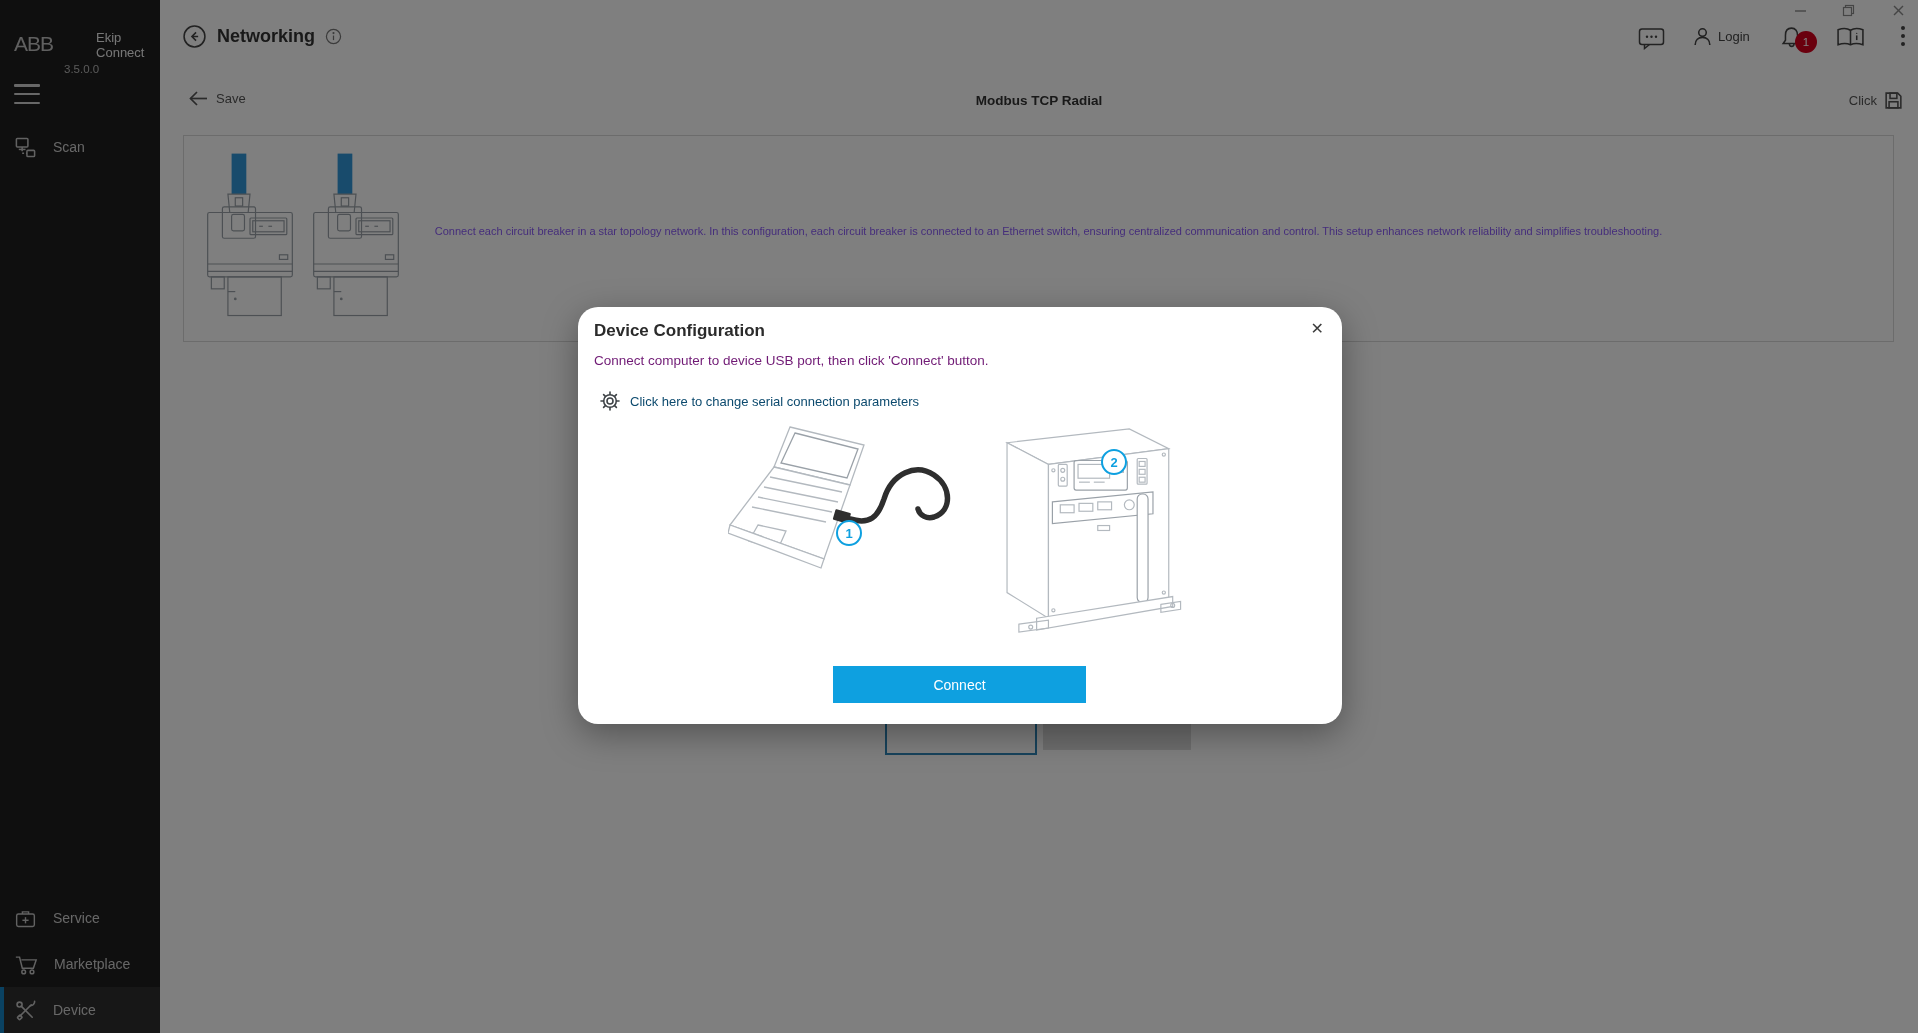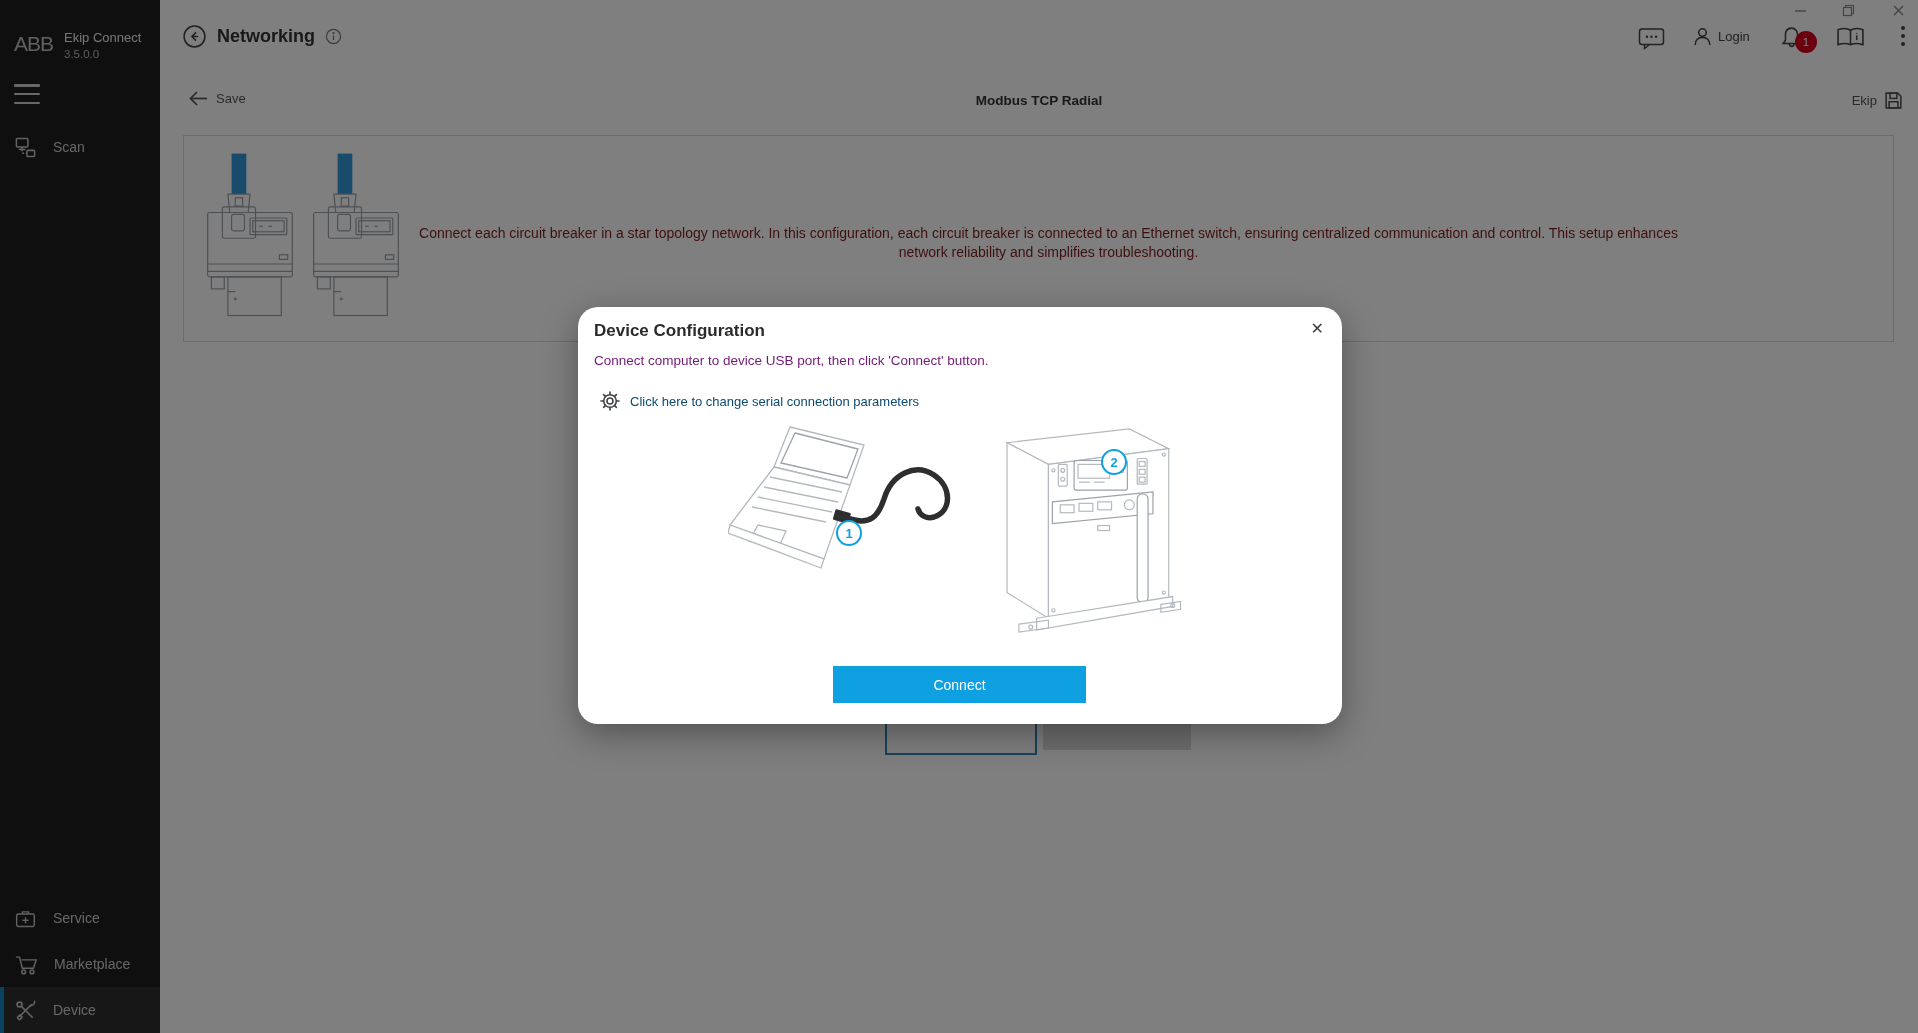--- a/index.html
+++ b/index.html
@@ -3,21 +3,21 @@
 <meta charset="utf-8">
 <style>
   * { margin:0; padding:0; box-sizing:border-box; }
   html,body { width:1918px; height:1033px; background:#ffffff; font-family:"Liberation Sans", sans-serif; overflow:hidden; }
   .screen { position:relative; width:1918px; height:1033px; background:#ffffff; overflow:hidden; }
 
   
   .sidebar { position:absolute; left:0; top:0; width:160px; height:1033px; background:#1e1e1e; z-index:1; }
   .brand { position:absolute; left:14px; top:30px; display:flex; gap:11px; align-items:flex-start; }
   .brand-logo { font-size:21px; font-weight:400; letter-spacing:-1px; color:#c0c0c0; line-height:1; padding-top:3px; }
-  .brand-name { font-size:13px; color:#ececec; }
+  .brand-name { font-size:13px; color:#ececec;margin-left:32px; }
   .brand-version { font-size:11.5px; color:#b5b5b5; margin-top:3px; }
   .hamburger { position:absolute; left:14px; top:84px; width:26px; height:20px; display:flex; flex-direction:column; justify-content:space-between; cursor:pointer; }
   .hamburger span { display:block; height:2.5px; background:#d0d0d0; border-radius:1px; }
   .side-item { position:absolute; left:0; width:160px; height:46px; display:flex; align-items:center; gap:16px; padding-left:14px; color:#cfcfcf; font-size:14px; cursor:pointer; }
   .side-item svg { flex:0 0 auto; }
   .side-item.active { background:#2e2e2e; }
   .side-item.active::before { content:""; position:absolute; left:0; top:0; bottom:0; width:4px; background:var(--active-indicator,#1585c5); }
   .si-scan { top:124px; }
   .si-service { top:895px; }
   .si-marketplace { top:941px; }
@@ -40,21 +40,21 @@
   .hdr-book   { position:absolute; left:1676px; top:26px; }
   .hdr-kebab  { position:absolute; left:1736px; top:24px; width:14px; height:24px; display:flex; flex-direction:column; align-items:center; justify-content:space-between; padding:2px 0; cursor:pointer; }
   .hdr-kebab i { width:4px; height:4px; border-radius:50%; background:#444444; }
 
   .back-link { position:absolute; left:28px; top:90px; display:flex; align-items:center; gap:7px; font-size:13px; color:#555555; cursor:pointer; }
   .center-title { position:absolute; left:50%; transform:translateX(-50%); top:93px; font-size:13.5px; font-weight:700; color:#333333; }
   .save-btn { position:absolute; right:14px; top:90px; display:flex; align-items:center; gap:6px; font-size:13px; color:#555555; cursor:pointer; }
 
   .topology-card { position:absolute; left:23px; top:135px; width:1711px; height:207px; border:1px solid #d9d9d9; background:#ffffff; cursor:pointer; }
   .breakers { position:absolute; left:20px; top:14px; display:flex; gap:14px; }
-  .card-desc { position:absolute; left:230px; right:210px; top:88px; text-align:center; font-size:14px; line-height:1.35; color:#7f1d1d; }
+  .card-desc { position:absolute; left:230px; right:210px; top:88px; text-align:center; font-size:11px; line-height:1.35; color:#8b5cf6; }
 
   .bg-btn-outline { position:absolute; left:725px; top:700px; width:152px; height:55px; border:2px solid #2e86b8; background:#ffffff; cursor:pointer; }
   .bg-btn-gray { position:absolute; left:883px; top:702px; width:148px; height:48px; background:#dcdcdc; cursor:pointer; }
 
   
   .overlay { position:absolute; left:0; top:0; width:1918px; height:1033px; background:rgba(0,0,0,0.5); z-index:10; }
   .modal { position:absolute; left:578px; top:307px; width:764px; height:417px; background:#ffffff; box-shadow:0 10px 35px rgba(0,0,0,0.35); z-index:20;border-radius:20px; }
   .modal-title { position:absolute; left:16px; top:14px; font-size:17px; font-weight:700; color:#2b2b2b; }
   .modal-close { position:absolute; right:16px; top:12px; font-size:16px; color:#3c3c3c; cursor:pointer; line-height:1; padding:2px; }
   .modal-sub { position:absolute; left:16px; top:46px; font-size:13.5px; color:#701a75; }
@@ -213,21 +213,21 @@
       <svg width="21" height="17" viewBox="0 0 21 17" fill="none" stroke="#555555" stroke-width="1.7">
         <line x1="2.5" y1="8.5" x2="19" y2="8.5"></line>
           <path d="M9 2 L2.5 8.5 L9 15"></path>
       </svg>
       <span>Save</span>
     </div>
 
     <div class="center-title">Modbus TCP Radial</div>
 
     <div class="save-btn">
-      <span>Ekip</span>
+      <span>Click</span>
       <svg width="21" height="21" viewBox="0 0 20 20" fill="none" stroke="#555555" stroke-width="1.5">
         <path d="M3 3 h11 l3 3 v11 H3 Z"></path>
         <rect x="6.7" y="3" width="6.5" height="5"></rect>
         <rect x="5.8" y="11.2" width="8.4" height="5.8"></rect>
       </svg>
     </div>
 
     <section class="topology-card">
       <div class="breakers">
         <svg width="92" height="182" viewBox="0 0 100 190" fill="none" stroke="#9aa1a8" stroke-width="1.3">

